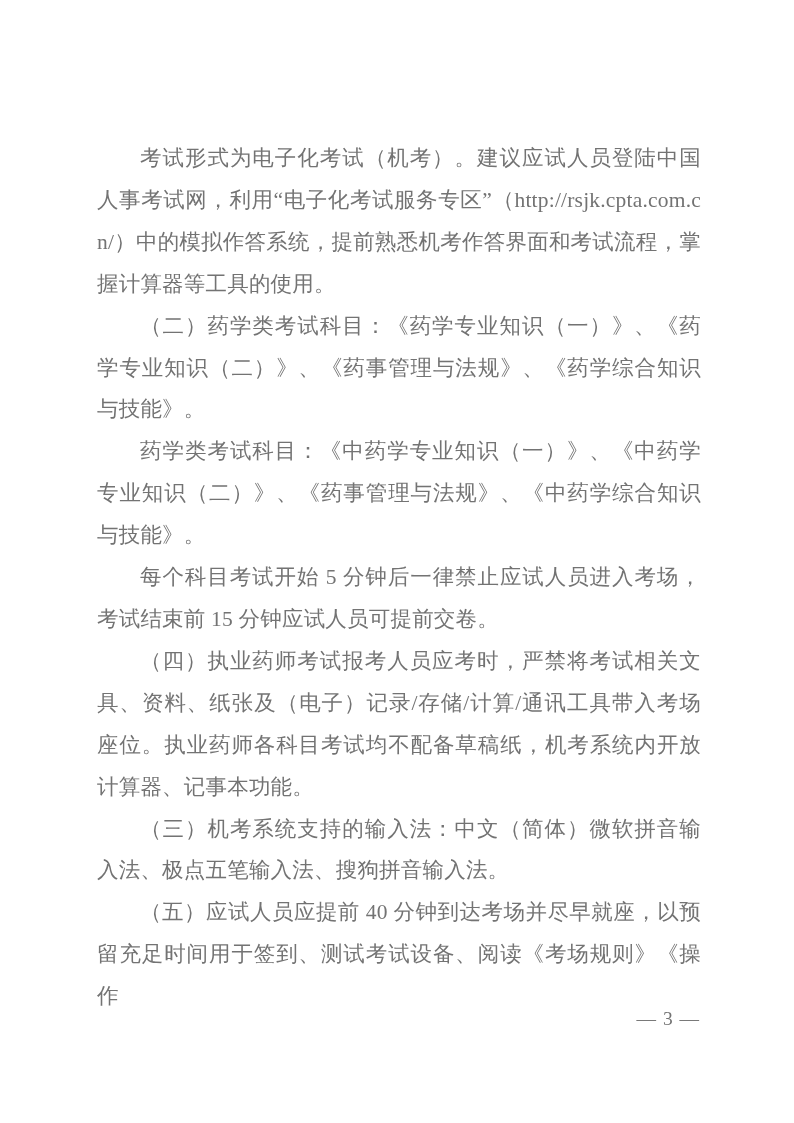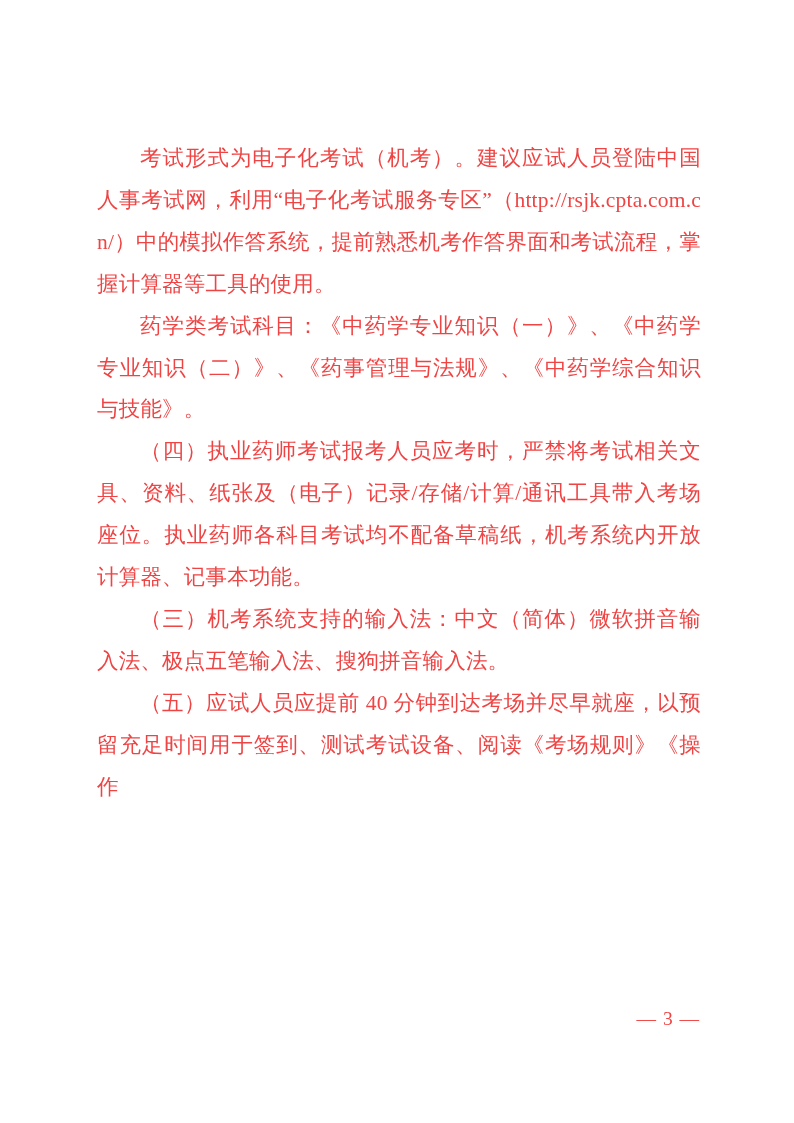--- a/index.html
+++ b/index.html
@@ -7,21 +7,21 @@
     padding: 0;
     background: #ffffff;
   }
   .page {
     position: relative;
     width: 794px;
     height: 1123px;
     background: #ffffff;
     overflow: hidden;
     font-family: "Liberation Serif", "DejaVu Serif", serif;
-    color: #ef4444;
+    color: #737373;
   }
   .body-text {
     position: absolute;
     left: 97px;
     top: 138px;
     width: 604px;
   }
   .para {
     margin: 0;
     padding: 0;
@@ -42,19 +42,21 @@
     letter-spacing: 1px;
     white-space: nowrap;
   }
 </style>
 </head>
 <body>
 
 <div class="page">
   <main class="body-text">
     <p class="para">考试形式为电子化考试（机考）。建议应试人员登陆中国人事考试网，利用“电子化考试服务专区”（http://rsjk.cpta.com.cn/）中的模拟作答系统，提前熟悉机考作答界面和考试流程，掌握计算器等工具的使用。</p>
+    <p class="para">（二）药学类考试科目：《药学专业知识（一）》、《药学专业知识（二）》、《药事管理与法规》、《药学综合知识与技能》。</p>
     <p class="para">药学类考试科目：《中药学专业知识（一）》、《中药学专业知识（二）》、《药事管理与法规》、《中药学综合知识与技能》。</p>
+    <p class="para">每个科目考试开始 5 分钟后一律禁止应试人员进入考场，考试结束前 15 分钟应试人员可提前交卷。</p>
     <p class="para">（四）执业药师考试报考人员应考时，严禁将考试相关文具、资料、纸张及（电子）记录/存储/计算/通讯工具带入考场座位。执业药师各科目考试均不配备草稿纸，机考系统内开放计算器、记事本功能。</p>
     <p class="para">（三）机考系统支持的输入法：中文（简体）微软拼音输入法、极点五笔输入法、搜狗拼音输入法。</p>
     <p class="para">（五）应试人员应提前 40 分钟到达考场并尽早就座，以预留充足时间用于签到、测试考试设备、阅读《考场规则》《操作</p>
   </main>
   <footer class="page-number">— 3 —</footer>
 </div>
 
 </body></html>

